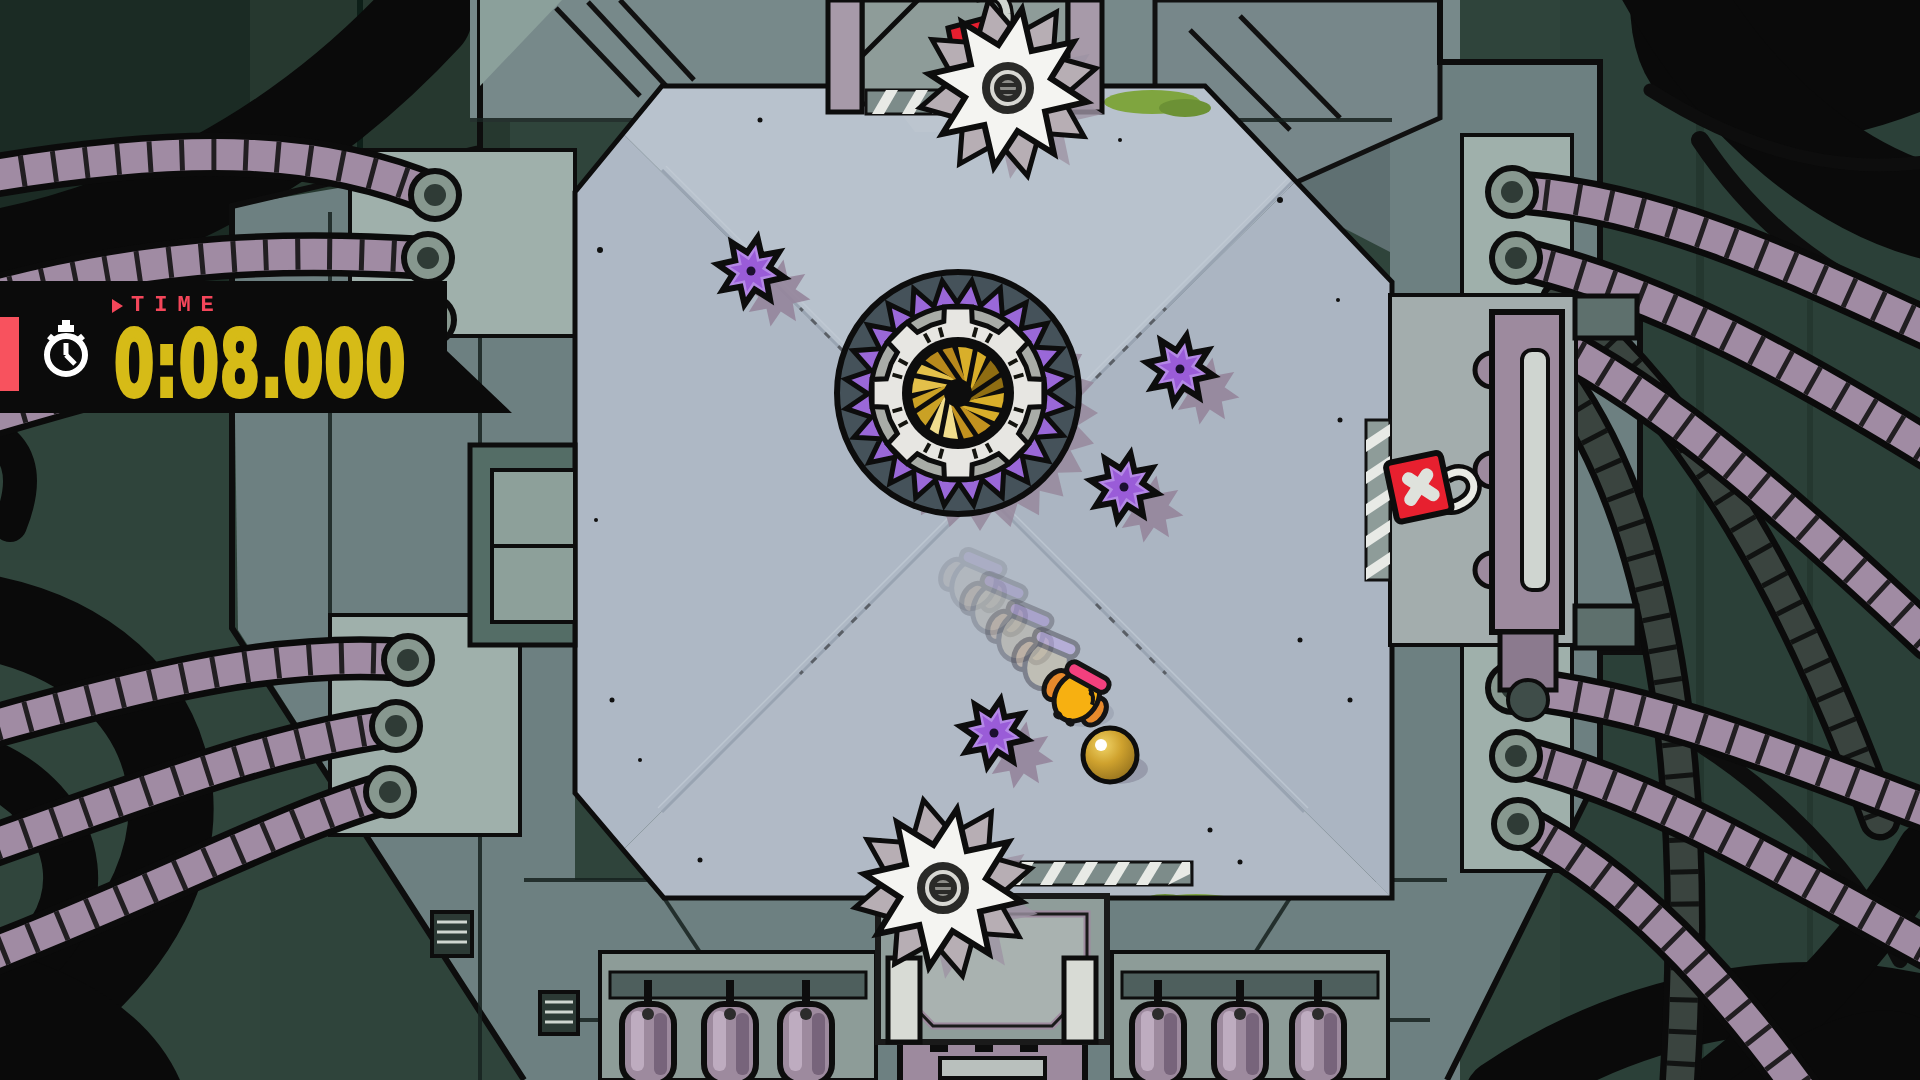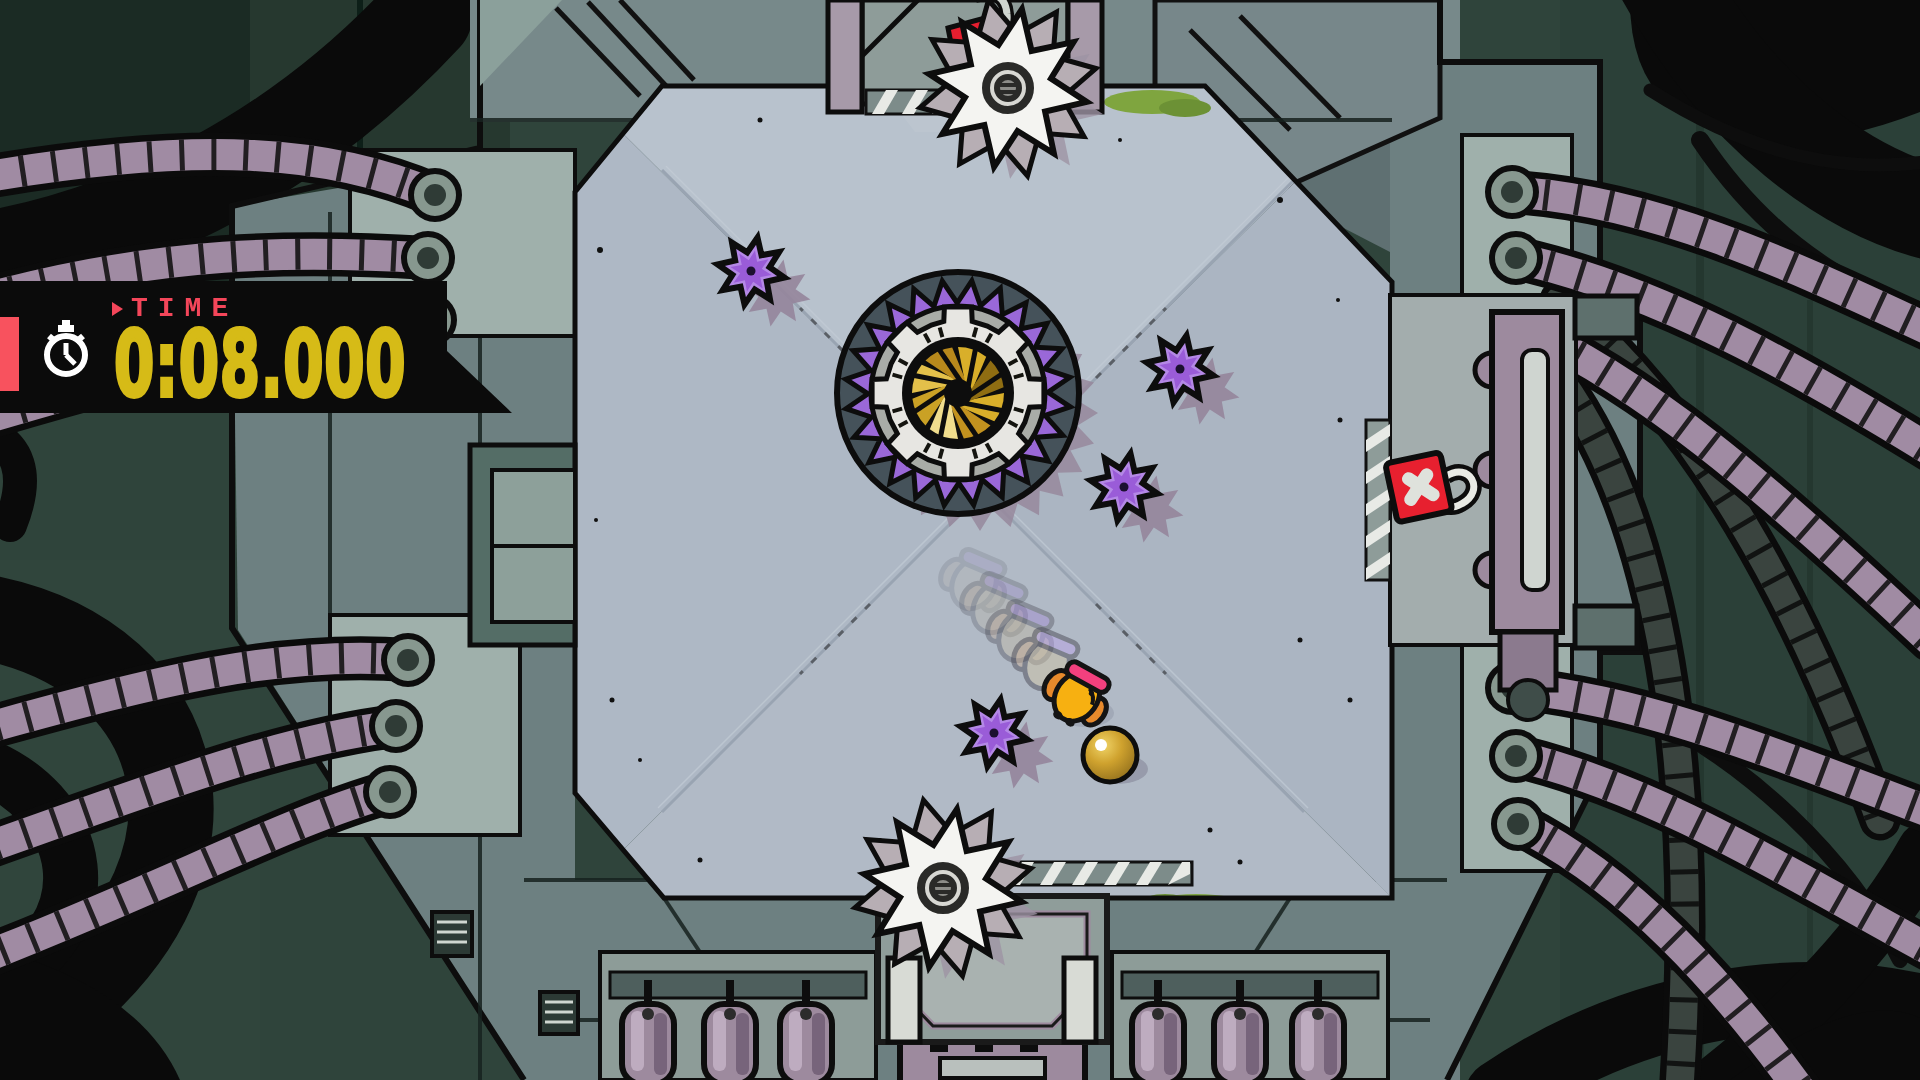--- a/index.html
+++ b/index.html
@@ -8,21 +8,21 @@
   .stage svg.world{position:absolute;left:0;top:0;}
   
   .hud{position:absolute;left:0;top:281px;width:512px;height:132px;background:#0b0b0b;
        clip-path:polygon(0 0,447px 0,447px 70px,512px 132px,0 132px);}
   .hud-stripe{position:absolute;left:0;top:36px;width:19px;height:74px;background:#f8525e;}
   .hud-clock{position:absolute;left:36px;top:38px;width:60px;height:62px;}
   .hud-label-row{position:absolute;left:112px;top:14px;display:flex;align-items:center;gap:8px;}
   .tri{width:0;height:0;border-left:11px solid #f4465a;border-top:7px solid transparent;
        border-bottom:7px solid transparent;}
   .hud-label{color:#f4465a;font-family:"Liberation Mono","DejaVu Sans Mono",monospace;
-             font-weight:bold;font-size:28px;letter-spacing:10px;line-height:1;}
+             font-weight:bold;font-size:22px;letter-spacing:10px;line-height:1;}
   .hud-value{position:absolute;left:114px;top:40px;color:#d6bb17;font-family:"DejaVu Sans",sans-serif;
              font-weight:bold;font-size:92px;line-height:1;letter-spacing:1px;
              transform:scale(0.63,0.98);transform-origin:left top;
              -webkit-text-stroke:4px #d6bb17;}
 </style>
 </head>
 <body>
 
 <div class="stage">
 <svg class="world" width="1920" height="1080" viewBox="0 0 1920 1080">

